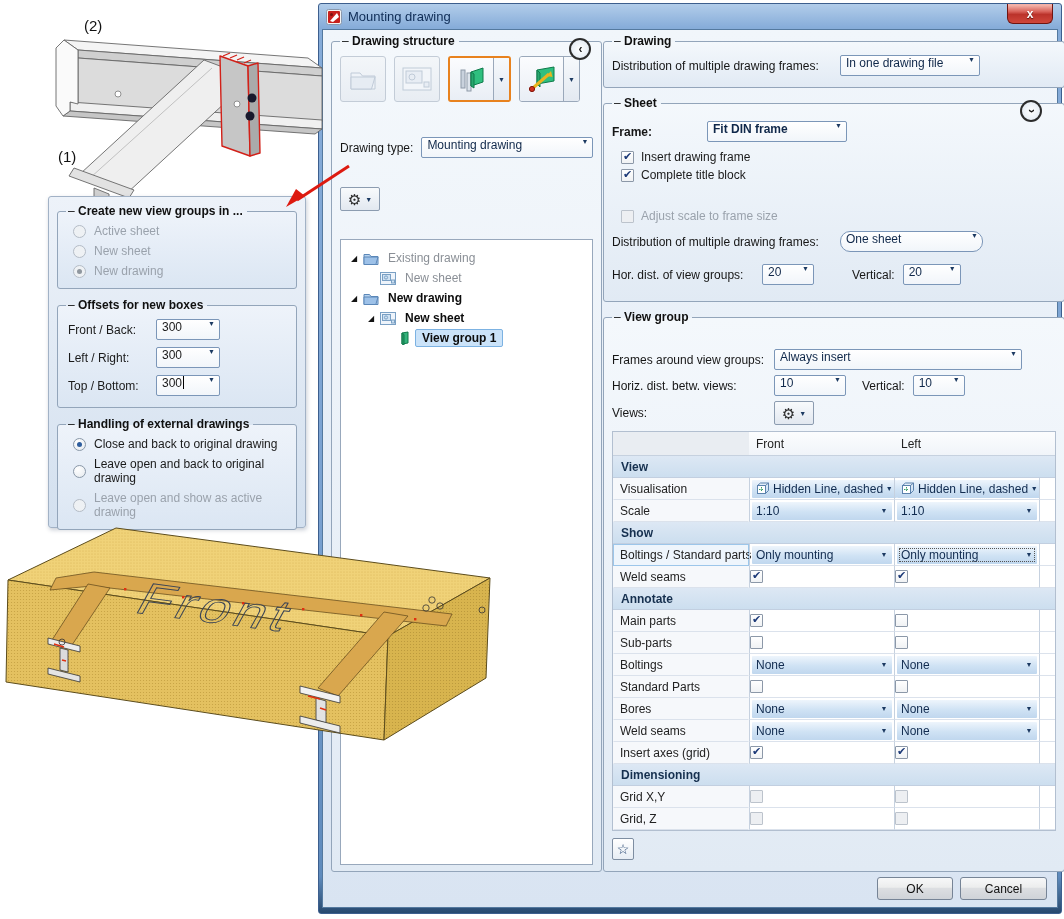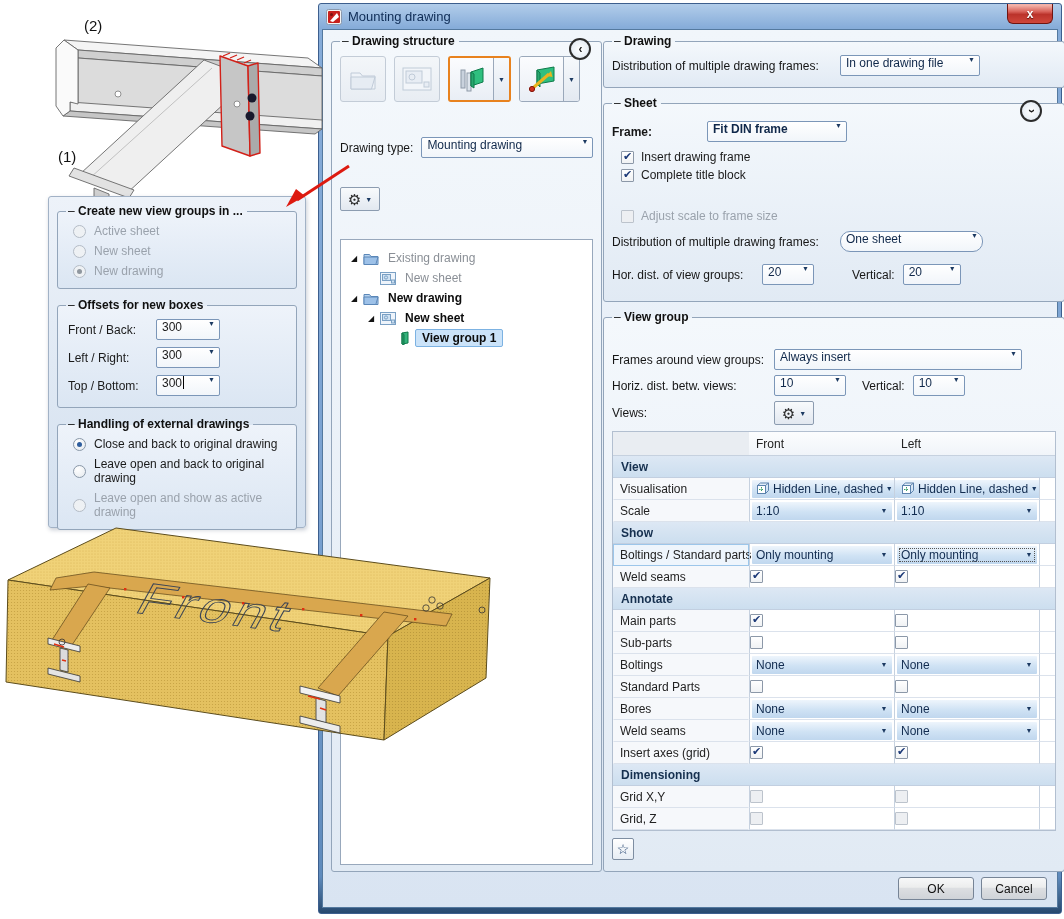--- a/index.html
+++ b/index.html
@@ -122,21 +122,21 @@
 
   .starbtn{width:22px;height:22px;box-sizing:border-box;margin-top:7px;border:1px solid #7e8ea2;border-radius:2px;
            background:linear-gradient(#ffffff,#e7edf4);display:flex;align-items:center;justify-content:center;
            font-size:14px;color:#20406e;}
 
   
   .footer{position:absolute;bottom:7px;right:10px;display:flex;gap:7px;}
   .btn{height:23px;box-sizing:border-box;border:1px solid #768496;border-radius:3px;padding:0 19px;
        background:linear-gradient(180deg,#f7f8f9,#eceded 45%,#dddfe2 46%,#cfd3d8);
        display:flex;align-items:center;justify-content:center;color:#111;}
-  .btn-ok{width:76px;} .btn-cancel{width:66px;}
+  .btn-ok{width:76px;} .btn-cancel{width:87px;}
 
   
   .popup{position:absolute;left:48px;top:196px;width:258px;height:332px;box-sizing:border-box;z-index:3;
          background:linear-gradient(180deg,#edf2f9,#d3e0ef);border:1px solid #a2b2c6;border-radius:3px;
          box-shadow:1px 2px 4px rgba(40,60,90,.25);padding:7px 8px;}
   .popup fieldset{margin-bottom:9px;padding:0 8px 4px;background:linear-gradient(180deg,#eef3fa,#dbe6f3);}
   .offrow{display:flex;align-items:center;margin:7px 0 7px 2px;}
   .offrow .olbl{width:88px;color:#1a1a1a;}
 
   

